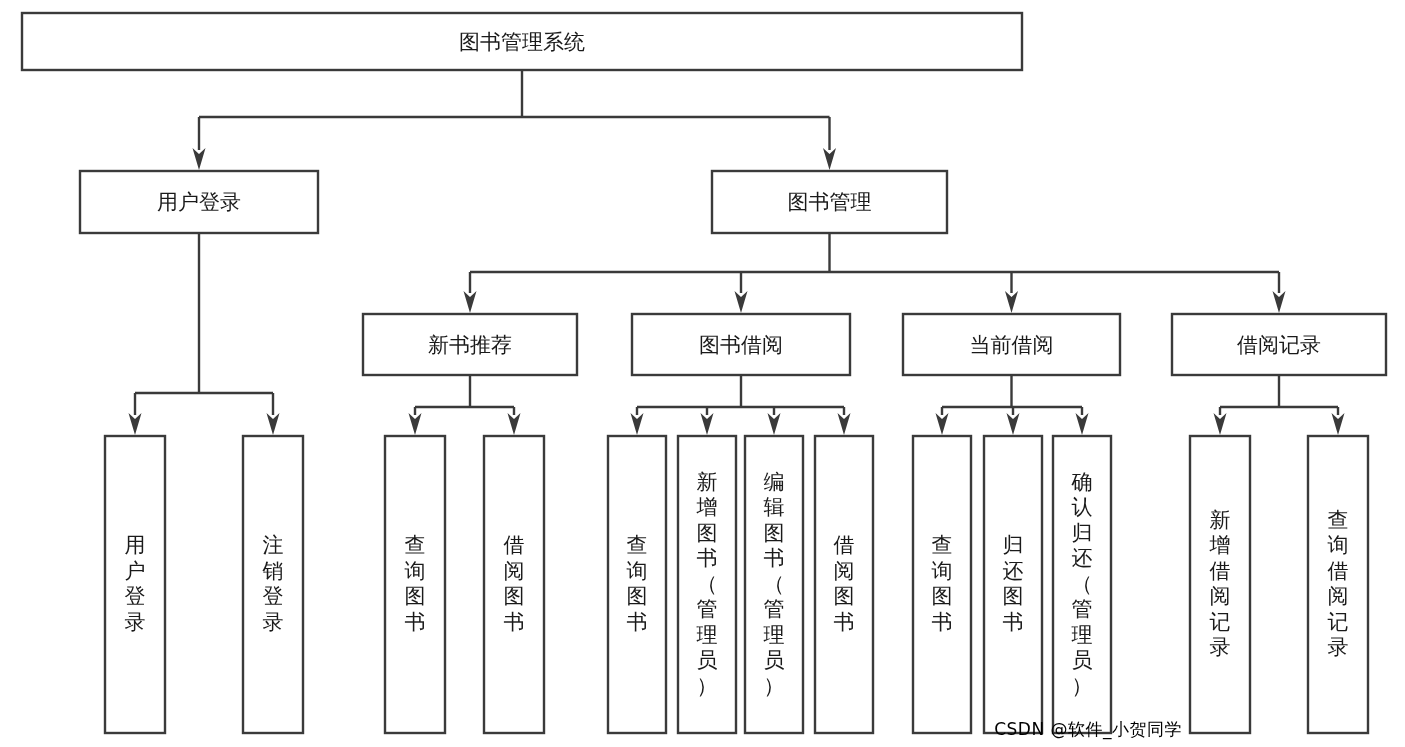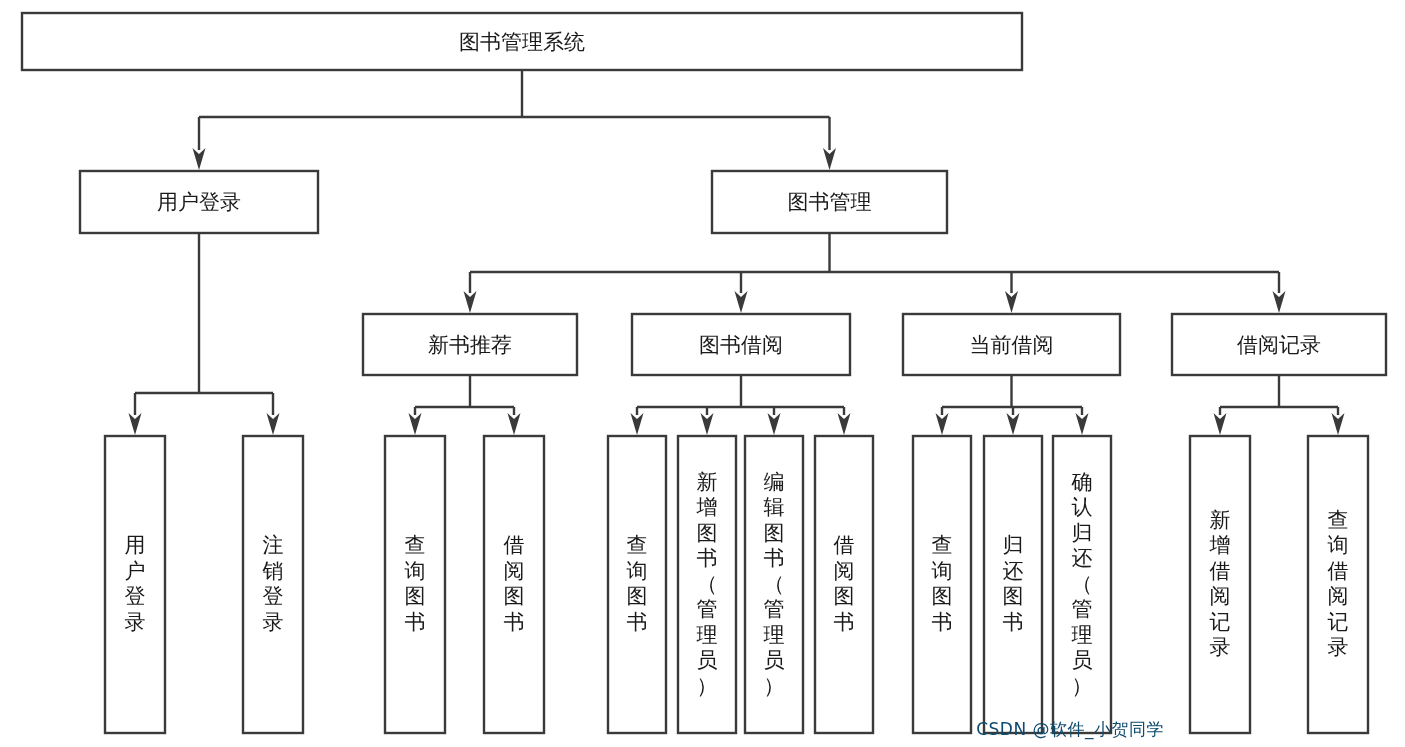--- a/index.html
+++ b/index.html
@@ -49,23 +49,23 @@
     stroke-width: 2.4;
     fill: none;
     stroke-linecap: butt;
   }
   .arrow-head {
     fill: #3a3a3a;
     stroke: none;
   }
   .watermark {
     position: absolute;
-    right: 20px;
+    right: 2px;
     bottom: 6px;
-    color: #0c4a6e;
+    color: #000000;
     font-size: 17px;
     font-family: "DejaVu Sans", "Liberation Sans", sans-serif;
     white-space: nowrap;
     letter-spacing: 0.5px;
     user-select: none;
   }
 </style>
 </head>
 <body>
 

